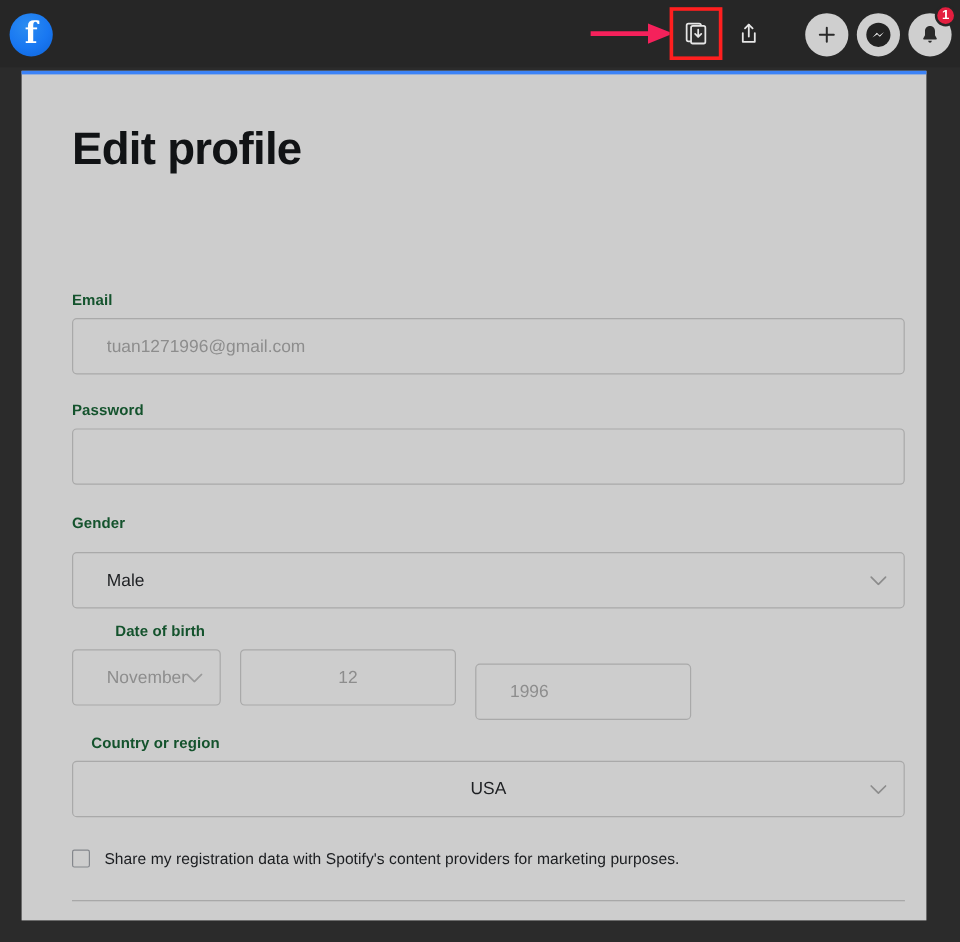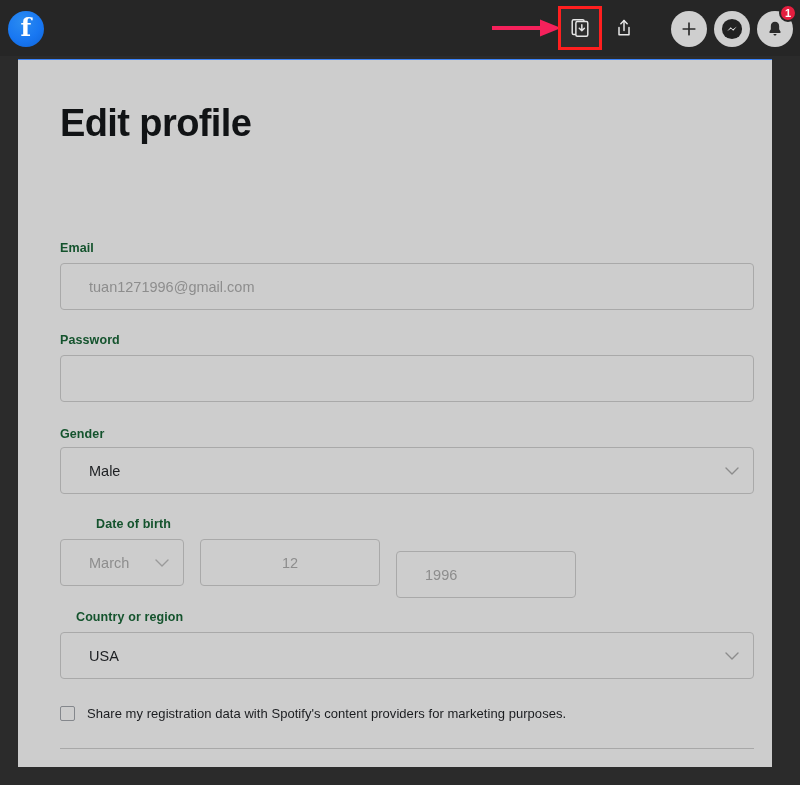--- a/index.html
+++ b/index.html
@@ -86,21 +86,21 @@
     display: flex; align-items: center; justify-content: center;
     border: 2px solid #262626;
   }
 
   
   #page-frame {
     position: absolute;
     left: 18px; top: 59px;
     width: 754px; height: 708px;
     background: #cdcdcd;
-    border-top: 1px solid #3b82f6;
+    border-top: 3px solid #3b82f6;
     overflow: hidden;
   }
 
   #content {
     position: absolute;
     left: 42px; top: 0;
     width: 712px;
     height: 708px;
   }
 
@@ -143,29 +143,29 @@
   }
 
   
   #lbl-email    { left: 0;  top: 181px; }
   #fld-email    { left: 0;  top: 203px; width: 694px; height: 47px; }
 
   #lbl-password { left: 0;  top: 273px; }
   #fld-password { left: 0;  top: 295px; width: 694px; height: 47px; }
 
   #lbl-gender   { left: 0;  top: 367px; }
-  #fld-gender   { left: 0;  top: 387px; width: 694px; height: 47px; }
+  #fld-gender   { left: 0;  top: 398px; width: 694px; height: 47px; }
 
   #lbl-dob      { left: 0;  top: 457px; margin-left: 36px; }
   #fld-dob-m    { left: 0;   top: 479px; width: 124px; height: 47px; }
   #fld-dob-d    { left: 140px; top: 479px; width: 180px; height: 47px; justify-content: center; }
   #fld-dob-y    { left: 336px; top: 479px; width: 180px; height: 47px; margin-top: 12px; }
 
   #lbl-country  { left: 16px;  top: 550px; }
-  #fld-country  { left: 0;  top: 572px; width: 694px; height: 47px; }
+  #fld-country  { left: 0;  top: 572px; width: 694px; height: 47px; justify-content: center; }
 
   #consent-row {
     position: absolute;
     left: 0; top: 646px;
     display: flex;
     gap: 12px;
   }
   #consent-box {
     width: 15px; height: 15px;
     border: 1px solid #84878c;
@@ -265,21 +265,21 @@
     <div id="lbl-gender" class="field-label">Gender</div>
     <div id="fld-gender" class="input-box">
       <span class="value-text">Male</span>
       <svg class="chev" viewBox="0 0 14 8">
         <path d="M1 1 L7 7 L13 1" fill="none" stroke="#8c8c8c" stroke-width="1.4" stroke-linecap="round" stroke-linejoin="round"></path>
       </svg>
     </div>
 
     <div id="lbl-dob" class="field-label">Date of birth</div>
     <div id="fld-dob-m" class="input-box">
-      <span class="placeholder-text">March</span>
+      <span class="placeholder-text">November</span>
       <svg class="chev" viewBox="0 0 14 8">
         <path d="M1 1 L7 7 L13 1" fill="none" stroke="#9a9a9a" stroke-width="1.4" stroke-linecap="round" stroke-linejoin="round"></path>
       </svg>
     </div>
     <div id="fld-dob-d" class="input-box">
       <span class="placeholder-text">12</span>
     </div>
     <div id="fld-dob-y" class="input-box">
       <span class="placeholder-text">1996</span>
     </div>

